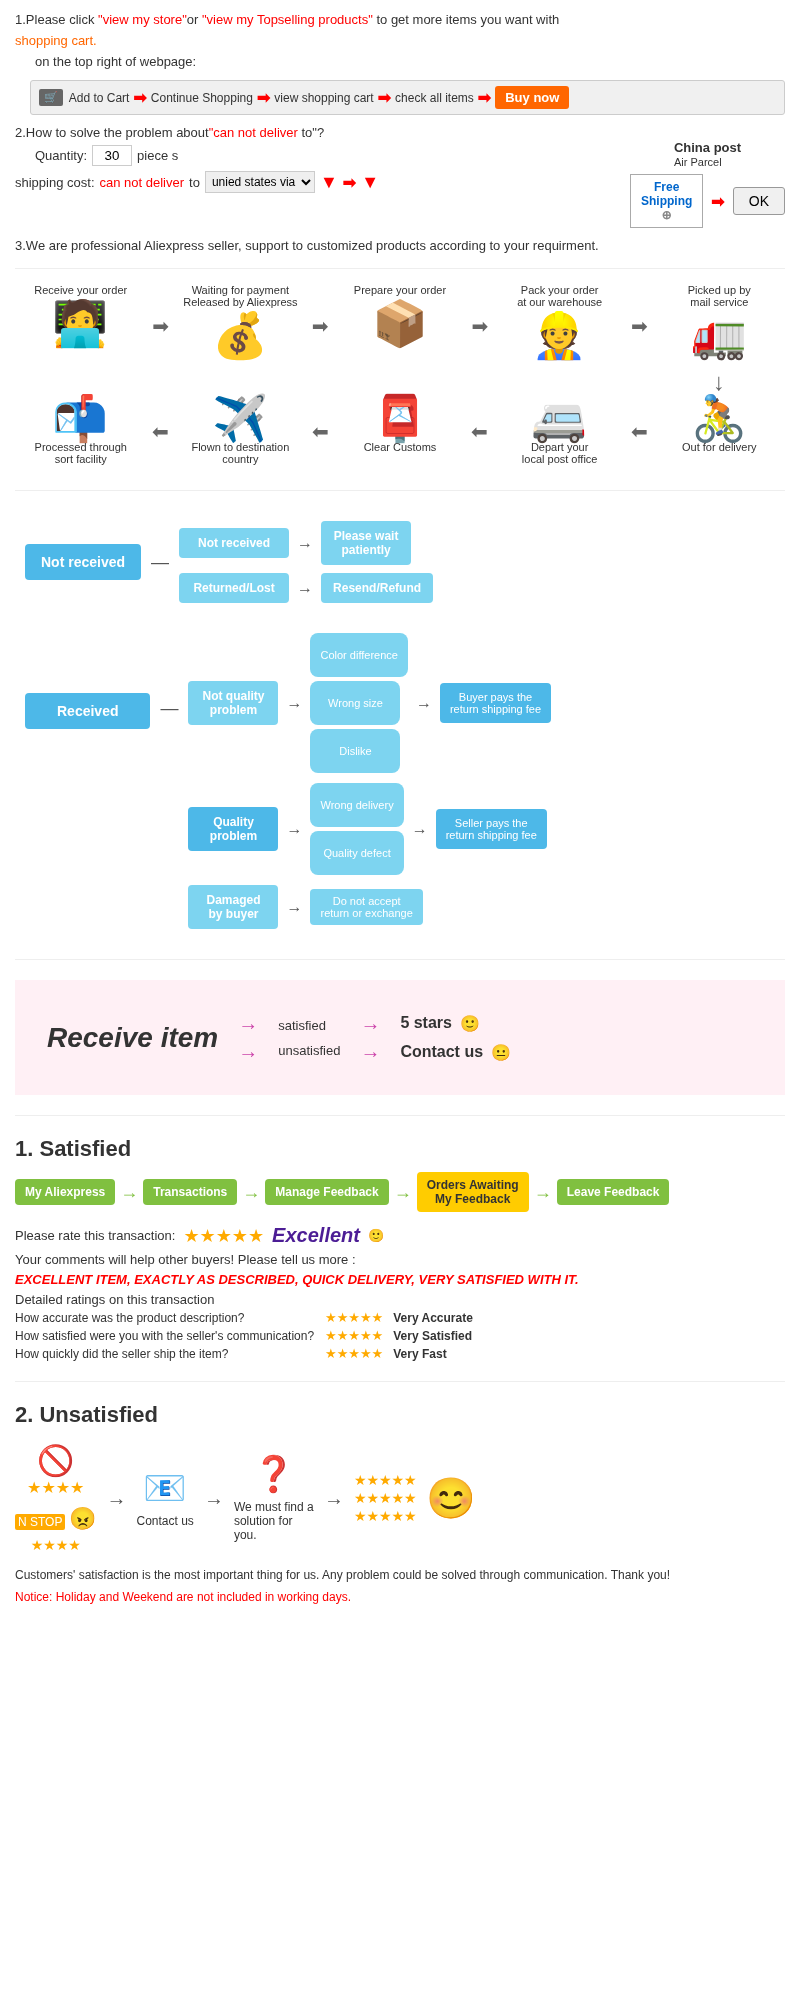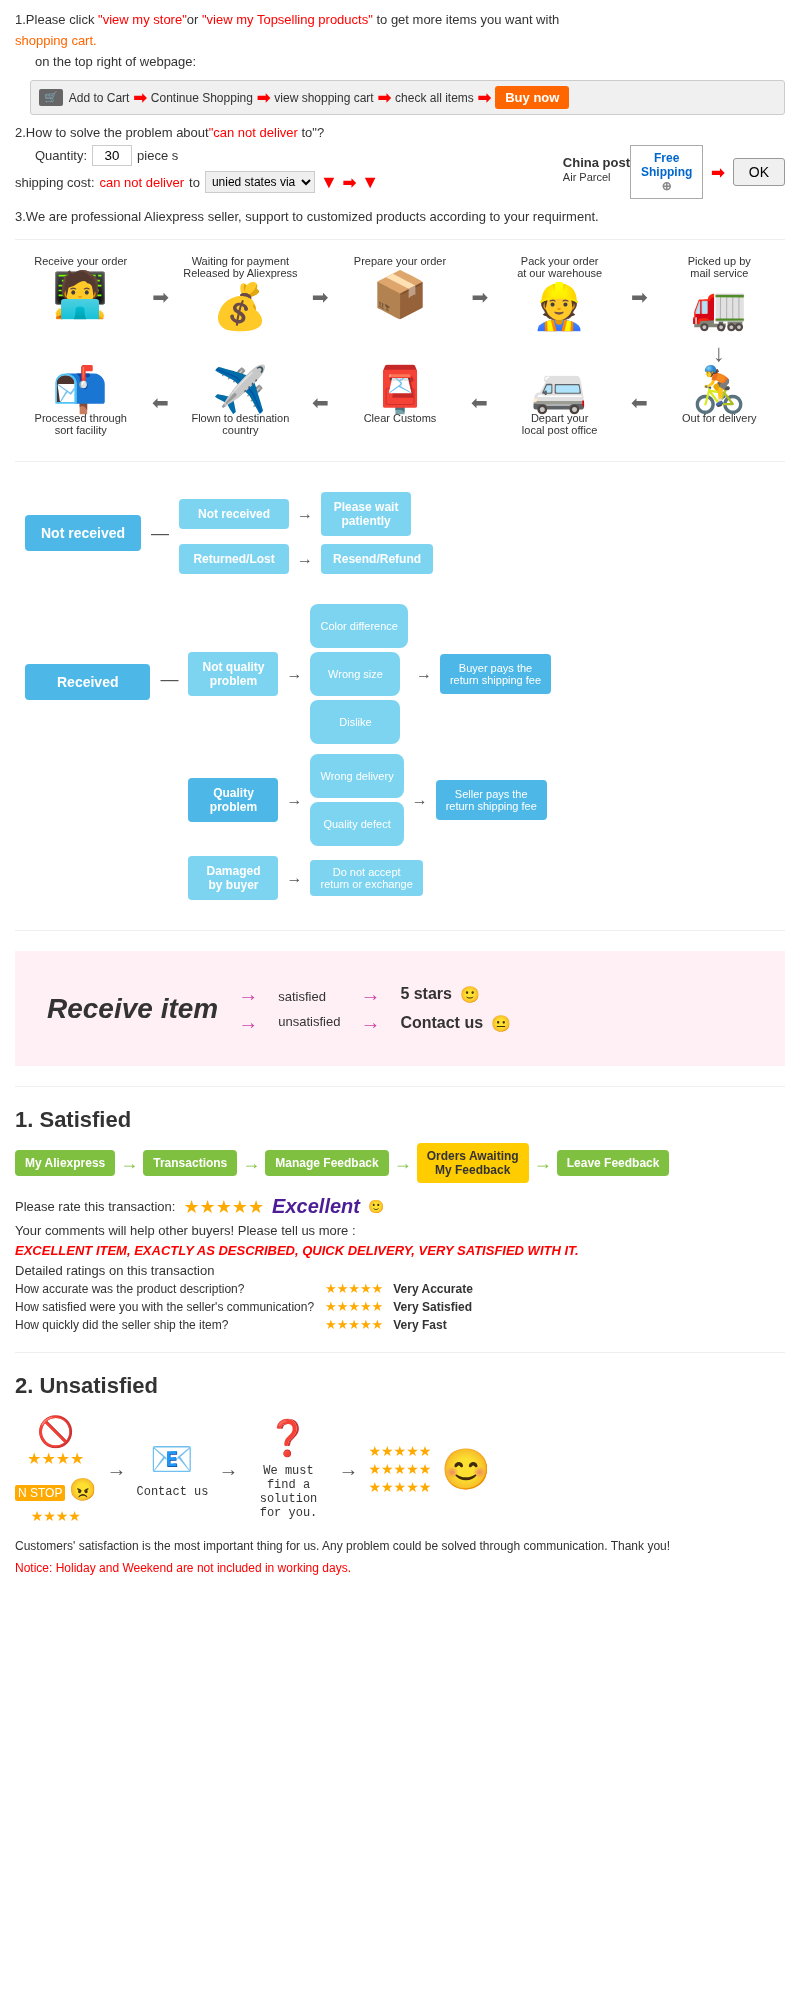--- a/index.html
+++ b/index.html
@@ -17,21 +17,21 @@
     .cart-steps { display: flex; align-items: center; background: #f0f0f0; border: 1px solid #ccc; padding: 5px 8px; margin: 8px 0 8px 15px; border-radius: 3px; gap: 4px; }
     .cart-step { font-size: 12px; color: #333; white-space: nowrap; }
     .cart-icon { display: inline-block; background: #666; color: #fff; padding: 2px 5px; font-size: 11px; border-radius: 2px; margin-right: 2px; }
     .arrow-red { color: red; font-size: 16px; font-weight: bold; }
     .buy-now-btn { background: #ff6600; color: #fff; padding: 4px 10px; border-radius: 3px; font-weight: bold; font-size: 13px; border: none; cursor: pointer; }
 
     
     .section2 { margin-bottom: 10px; }
     .section2-inner { display: flex; align-items: flex-start; gap: 30px; }
     .section2-left { flex: 1; }
-    .section2-right { display: flex; flex-direction: row; align-items: center; font-size: 12px; }
+    .section2-right { display: flex; flex-direction: column; align-items: center; font-size: 12px; }
     .qty-row { display: flex; align-items: center; gap: 5px; margin: 5px 0 5px 20px; }
     .qty-input { width: 40px; border: 1px solid #ccc; padding: 2px 4px; text-align: center; }
     .shipping-row { display: flex; align-items: center; gap: 5px; margin-left: 0; }
     .red-text { color: red; }
     .ship-select { border: 1px solid #ccc; padding: 2px; font-size: 12px; }
     .down-arrow { color: red; font-size: 18px; }
     .china-post { font-weight: bold; font-size: 13px; text-align: center; }
     .free-ship-box { background: #fff; border: 1px solid #aaa; padding: 5px 10px; text-align: center; font-size: 12px; font-weight: bold; color: #0066cc; }
     .ok-btn { background: #f0f0f0; border: 1px solid #999; padding: 5px 15px; cursor: pointer; font-size: 14px; border-radius: 3px; }
 
@@ -72,21 +72,21 @@
     .detailed-ratings { }
     .rating-row { display: flex; align-items: center; gap: 10px; margin: 3px 0; }
     .rating-label { font-size: 12px; width: 300px; }
     .rating-value { font-size: 12px; color: #333; font-weight: bold; }
     .small-stars { color: #ffaa00; font-size: 13px; }
 
     
     .unsatisfied-section { margin: 20px 0; }
     .unsat-flow { display: flex; align-items: center; gap: 10px; margin: 15px 0; flex-wrap: wrap; }
     .unsat-step { display: flex; flex-direction: column; align-items: center; gap: 5px; }
-    .unsat-text { font-size: 12px; text-align: center; max-width: 80px; font-family: Liberation Mono, monospace; }
+    .unsat-text { font-size: 12px; max-width: 80px; }
     .unsat-stars { display: flex; flex-direction: column; gap: 2px; }
     .unsat-star-row { color: #ffaa00; font-size: 14px; }
     .notice-text { font-size: 12px; color: red; margin-top: 8px; }
     .footer-text { font-size: 12px; color: #333; margin-top: 8px; }
 
     
     .process-icon { font-size: 45px; line-height: 1; }
 
     
     .divider { border: none; border-top: 1px solid #eee; margin: 15px 0; }

